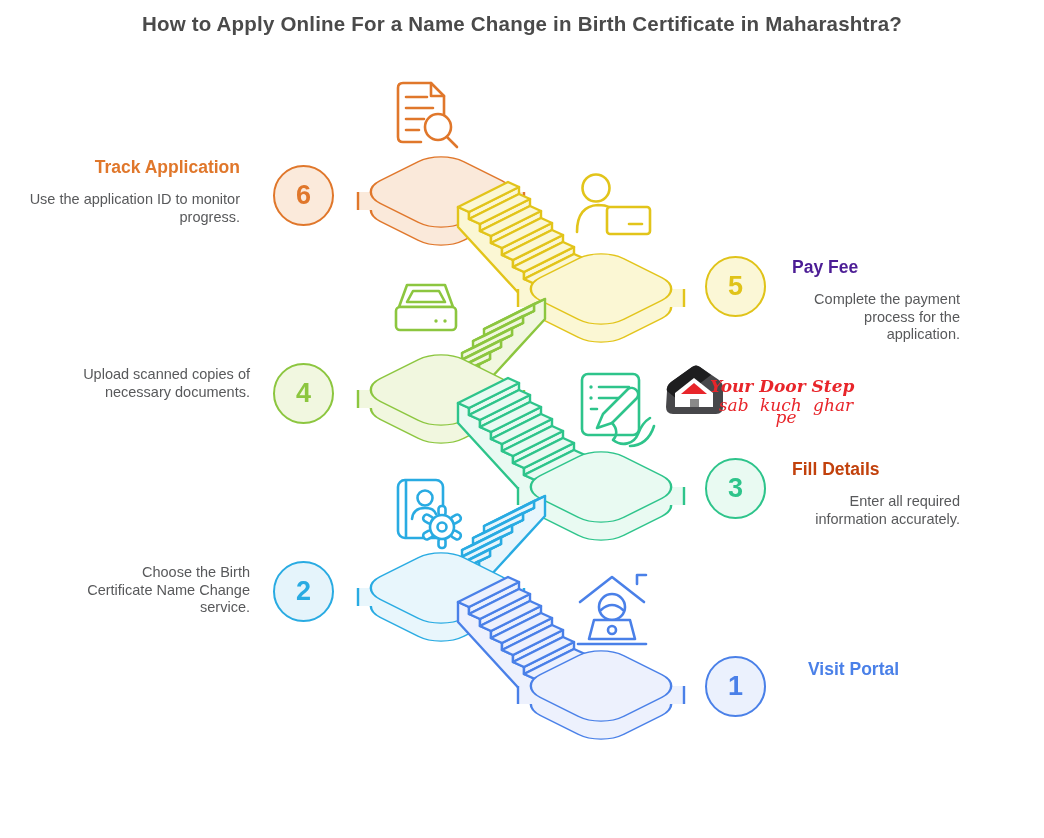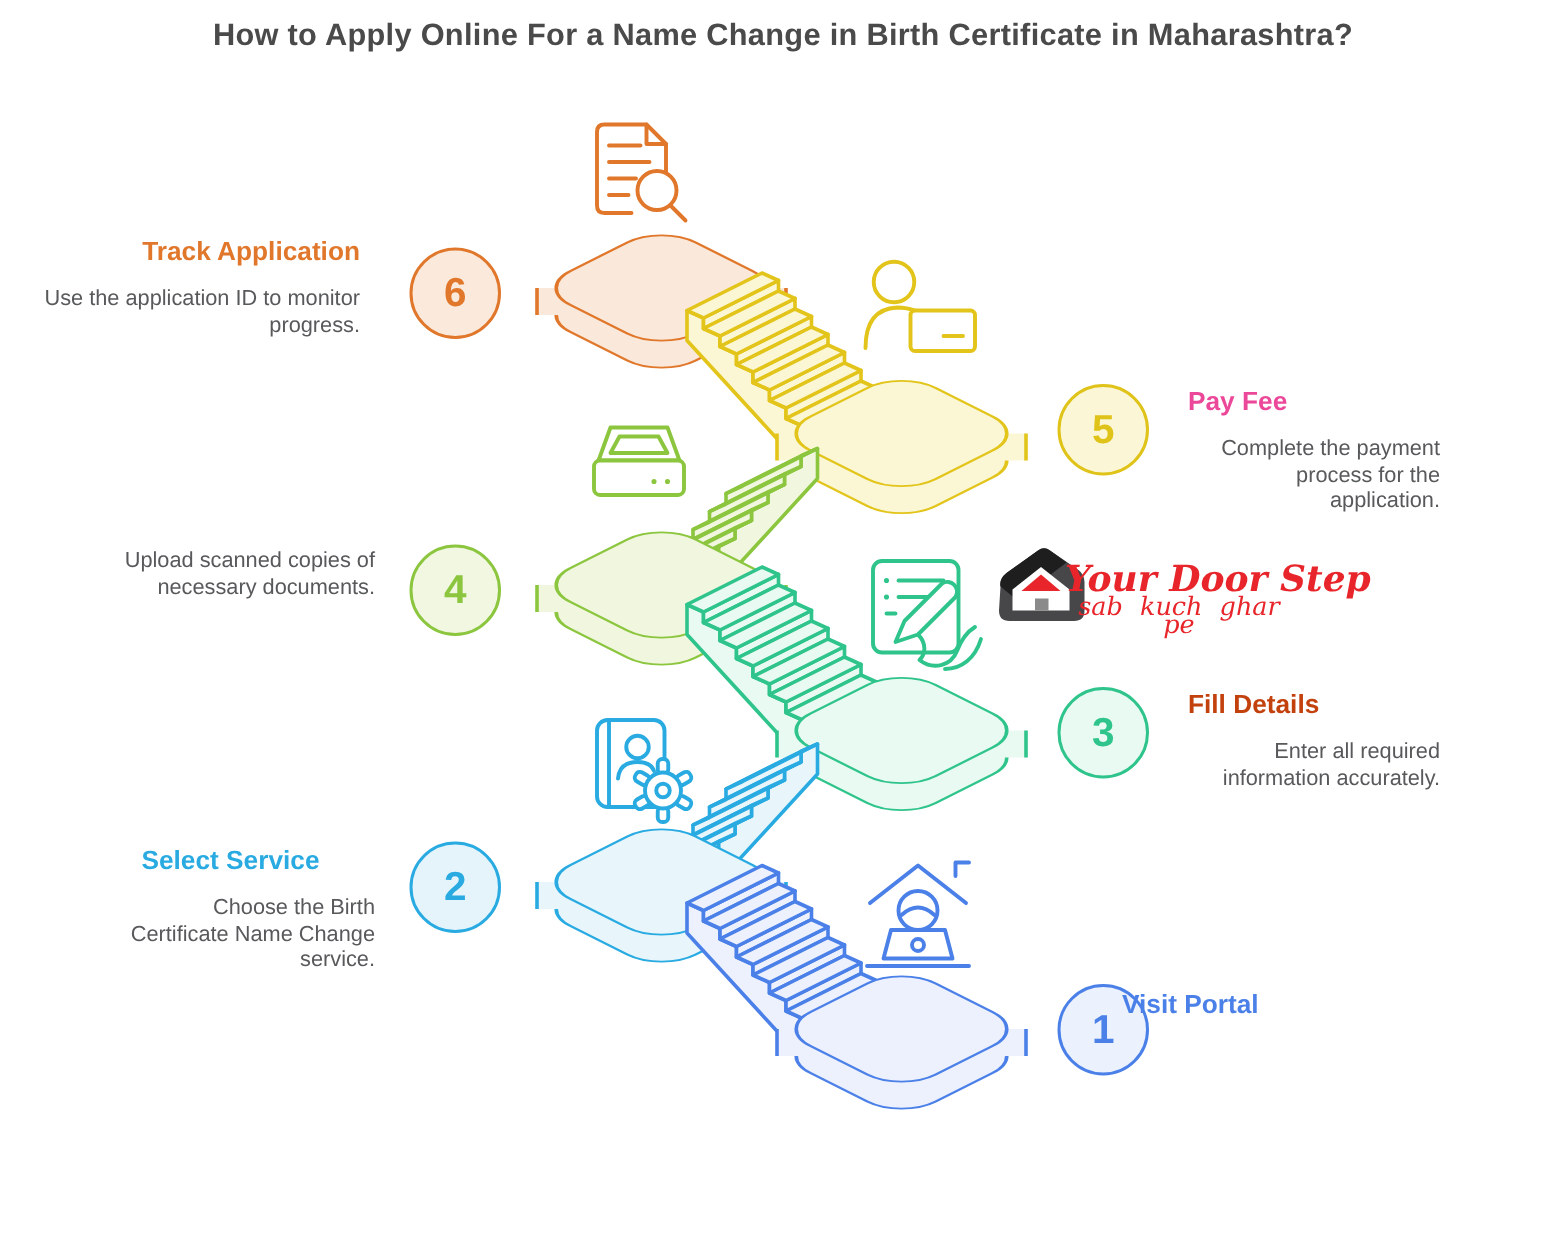--- a/index.html
+++ b/index.html
@@ -12,37 +12,37 @@
   .step .h{font-size:17.5px;font-weight:700;line-height:18px;margin:0 0 15px 0;}
   .step .d{font-size:14.5px;color:#58595B;line-height:1.22;margin:0;text-align:right;}
   .left{text-align:right;}
   #step6{right:804px;top:158px;width:230px;}
   #step4{right:794px;top:366px;width:235px;}
   #step2{right:794px;top:564px;width:235px;}
   #step2 .h{padding-right:37px;}
   #step2 .d{width:175px;margin-left:auto;}
   #step5{left:792px;top:258px;width:168px;}
   #step3{left:792px;top:460px;width:168px;}
-  #step1{left:748px;top:660px;width:178px;}
+  #step1{left:808px;top:660px;width:178px;}
   .circle{position:absolute;width:57px;height:57px;border-radius:50%;border:2.5px solid;
           display:flex;align-items:center;justify-content:center;
           font-size:27px;font-weight:700;}
   #c6{left:273px;top:165px;} #c4{left:273px;top:363px;} #c2{left:273px;top:561px;}
   #c5{left:705px;top:256px;} #c3{left:705px;top:458px;} #c1{left:705px;top:656px;}
   .s1{color:#4A80E8;border-color:#4A80E8;background:#EBF1FD;}
   .s2{color:#29ABE2;border-color:#29ABE2;background:#E5F4FB;}
   .s3{color:#2EC48B;border-color:#2EC48B;background:#E9FAF2;}
   .s4{color:#8CC63F;border-color:#8CC63F;background:#F1F7E0;}
   .s5{color:#E0C319;border-color:#E0C319;background:#FBF7D6;}
   .s6{color:#E0772B;border-color:#E0772B;background:#FBEADB;}
   .h1c{color:#4A80E8;} .h2c{color:#29ABE2;} .h3c{color:#c2410c;}
-  .h4c{color:#8CC63F;} .h5c{color:#ec4899;} .h6c{color:#E0772B;}
+  .h4c{color:#8CC63F;} .h5c{color:#4c1d95;} .h6c{color:#E0772B;}
   .logo-text{position:absolute;left:710px;top:373px;width:152px;color:#E8252A;
              font-family:"DejaVu Serif", serif;font-style:italic;}
-  .logo-name{font-size:24px;font-weight:700;line-height:26px;white-space:nowrap;}
+  .logo-name{font-size:17px;font-weight:700;line-height:26px;white-space:nowrap;}
   .logo-tag{font-size:17px;text-align:center;word-spacing:6px;line-height:12px;}
 </style>
 </head>
 <body>
 
 <div class="canvas">
 
   <div class="title">How to Apply Online For a Name Change in Birth Certificate in Maharashtra?</div>
 
   <svg class="art" width="1044" height="838" viewBox="0 0 1044 838">
@@ -261,20 +261,19 @@
     <p class="d">Complete the payment process for the application.</p>
   </div>
   <div class="step left" id="step4">
     <p class="d">Upload scanned copies of necessary documents.</p>
   </div>
   <div class="step" id="step3">
     <p class="h h3c">Fill Details</p>
     <p class="d">Enter all required information accurately.</p>
   </div>
   <div class="step left" id="step2">
-    <p class="h h2c">Select Service</p>
     <p class="d">Choose the Birth Certificate Name Change service.</p>
   </div>
   <div class="step" id="step1">
     <p class="h h1c">Visit Portal</p>
   </div>
 
 </div>
 
 </body></html>

